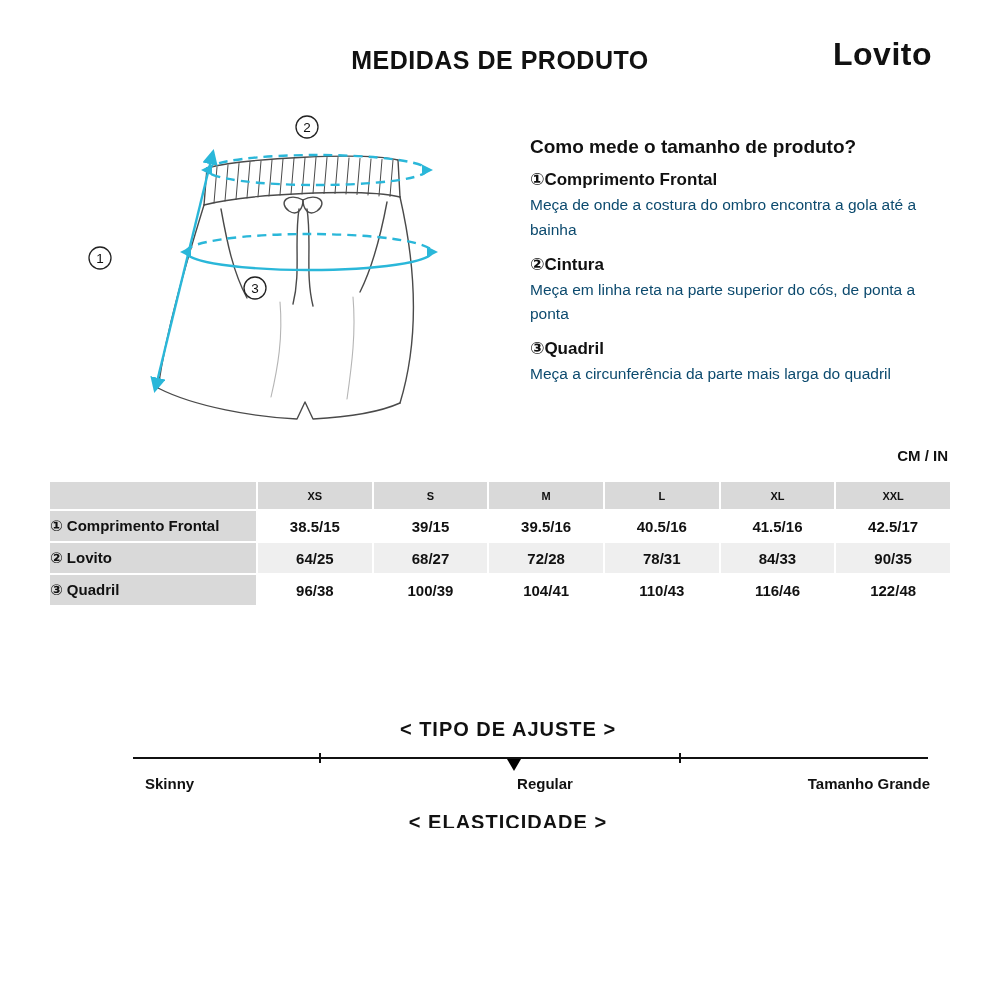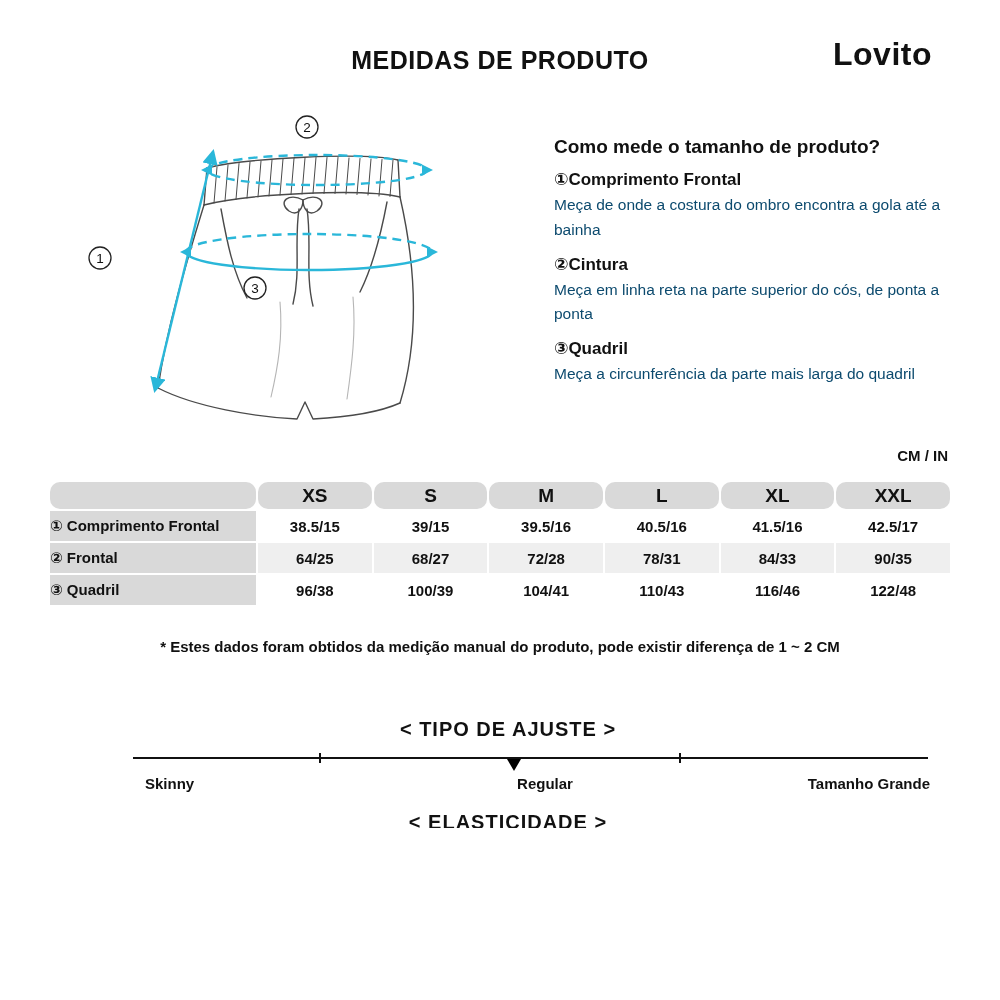--- a/index.html
+++ b/index.html
@@ -5,31 +5,31 @@
   html,body { margin:0; padding:0; background:#fff; }
   .page { position:relative; width:1000px; height:828px; background:#fff;
           font-family:"Liberation Sans","DejaVu Sans",sans-serif; color:#111; overflow:hidden; }
 
   .page-title { position:absolute; top:46px; left:0; width:100%; text-align:center;
                 font-size:25px; font-weight:800; letter-spacing:.5px; }
   .brand { position:absolute; top:36px; right:68px; font-size:32px; font-weight:800; letter-spacing:.5px; }
 
   .diagram { position:absolute; left:75px; top:112px; width:450px; height:340px; }
 
-  .guide { position:absolute; left:530px; top:136px; width:392px;margin-left:24px; }
+  .guide { position:absolute; left:530px; top:136px; width:392px; }
   .guide-heading { font-size:19px; font-weight:800; margin:0 0 10px 0; }
   .guide-item-title { font-size:17px; font-weight:800; margin-top:11px; }
   .guide-item-desc { font-size:15.5px; color:#0c4a6e; line-height:1.6; margin-top:3px; }
 
   .unit { position:absolute; top:447px; right:52px; font-size:15px; font-weight:800; }
 
   .size-table { position:absolute; left:48px; top:480px; width:904px;
                 border-collapse:separate; border-spacing:2px; table-layout:fixed; }
   .size-table th, .size-table td { font-size:15px; font-weight:700; text-align:center; padding:0; height:30px; }
-  .size-table thead th { background:#d9d9d9; height:27px; font-size:19px;border-radius:10px; }
+  .size-table thead th { background:#d9d9d9; height:27px; font-size:11px; }
   .size-table td.rowlabel { background:#d9d9d9; text-align:left; font-size:15px; }
   .size-table td.val { background:#ffffff; }
   .size-table tr.alt td.val { background:#efefef; }
 
   .note { position:absolute; top:638px; left:0; width:100%; text-align:center; font-size:15px; font-weight:800; }
 
   .scale { position:absolute; left:8px; width:1000px; height:95px; }
   .scale-title { text-align:center; font-size:20px; font-weight:800; letter-spacing:1px; margin:0; }
   .scale-line { position:absolute; left:125px; width:795px; height:2px; background:#111; }
   .scale-tick { position:absolute; width:2px; height:10px; background:#111; }
@@ -141,41 +141,40 @@
       <tr>
         <td class="rowlabel">① Comprimento Frontal</td>
         <td class="val">38.5/15</td>
         <td class="val">39/15</td>
         <td class="val">39.5/16</td>
         <td class="val">40.5/16</td>
         <td class="val">41.5/16</td>
         <td class="val">42.5/17</td>
       </tr>
       <tr class="alt">
-        <td class="rowlabel">② Frontal</td>
+        <td class="rowlabel">② Lovito</td>
         <td class="val">64/25</td>
         <td class="val">68/27</td>
         <td class="val">72/28</td>
         <td class="val">78/31</td>
         <td class="val">84/33</td>
         <td class="val">90/35</td>
       </tr>
       <tr>
         <td class="rowlabel">③ Quadril</td>
         <td class="val">96/38</td>
         <td class="val">100/39</td>
         <td class="val">104/41</td>
         <td class="val">110/43</td>
         <td class="val">116/46</td>
         <td class="val">122/48</td>
       </tr>
     </tbody>
   </table>
 
-  <div class="note">* Estes dados foram obtidos da medição manual do produto, pode existir diferença de 1 ~ 2 CM</div>
 
   <div class="scale" id="fit-scale" style="top:718px;">
     <div class="scale-title">&lt; TIPO DE AJUSTE &gt;</div>
     <div class="scale-line" style="top:39px;"></div>
     <div class="scale-tick" style="left:311px; top:35px;"></div>
     <div class="scale-tick" style="left:671px; top:35px;"></div>
     <div class="scale-marker" style="left:499px; top:41px;"></div>
     <div class="scale-label" style="left:100px; top:57px;">Skinny</div>
     <div class="scale-label" style="left:450px; width:100px; text-align:center; top:57px;">Regular</div>
     <div class="scale-label" style="right:78px; top:57px;">Tamanho Grande</div>

